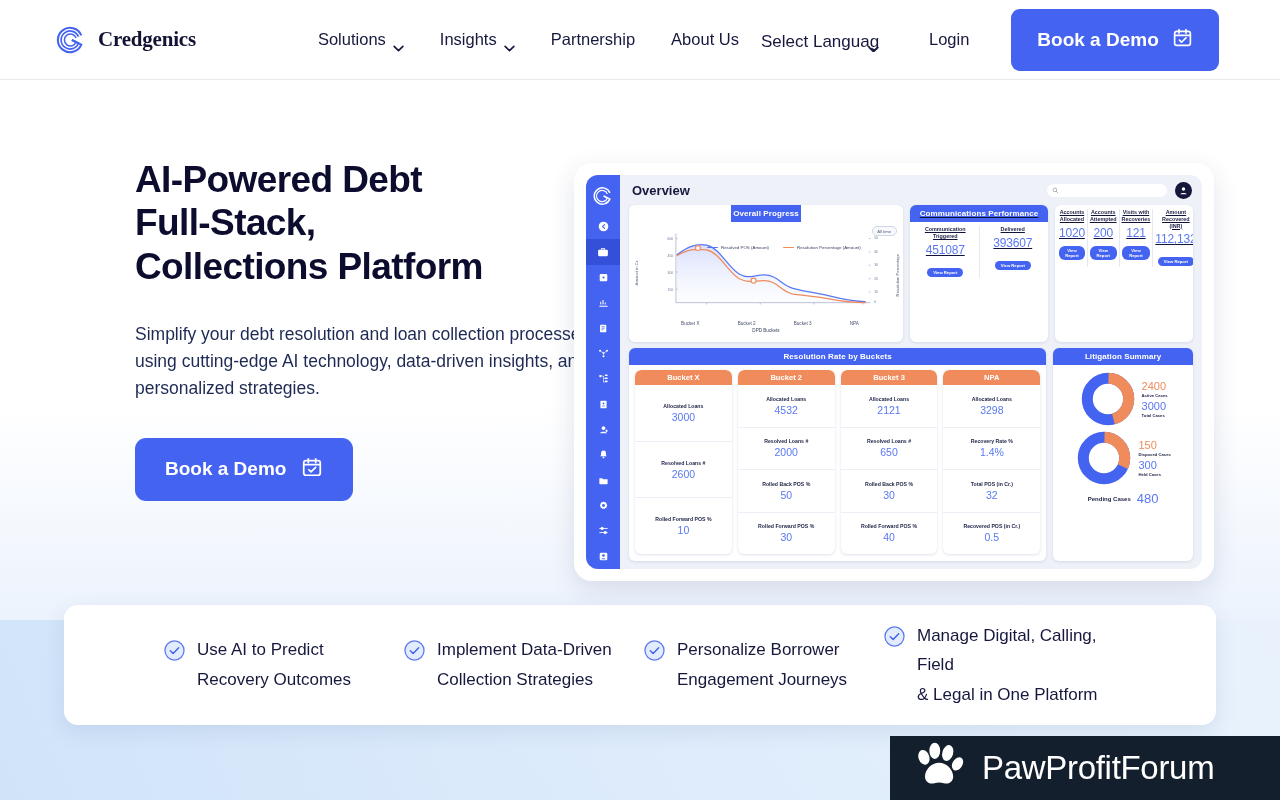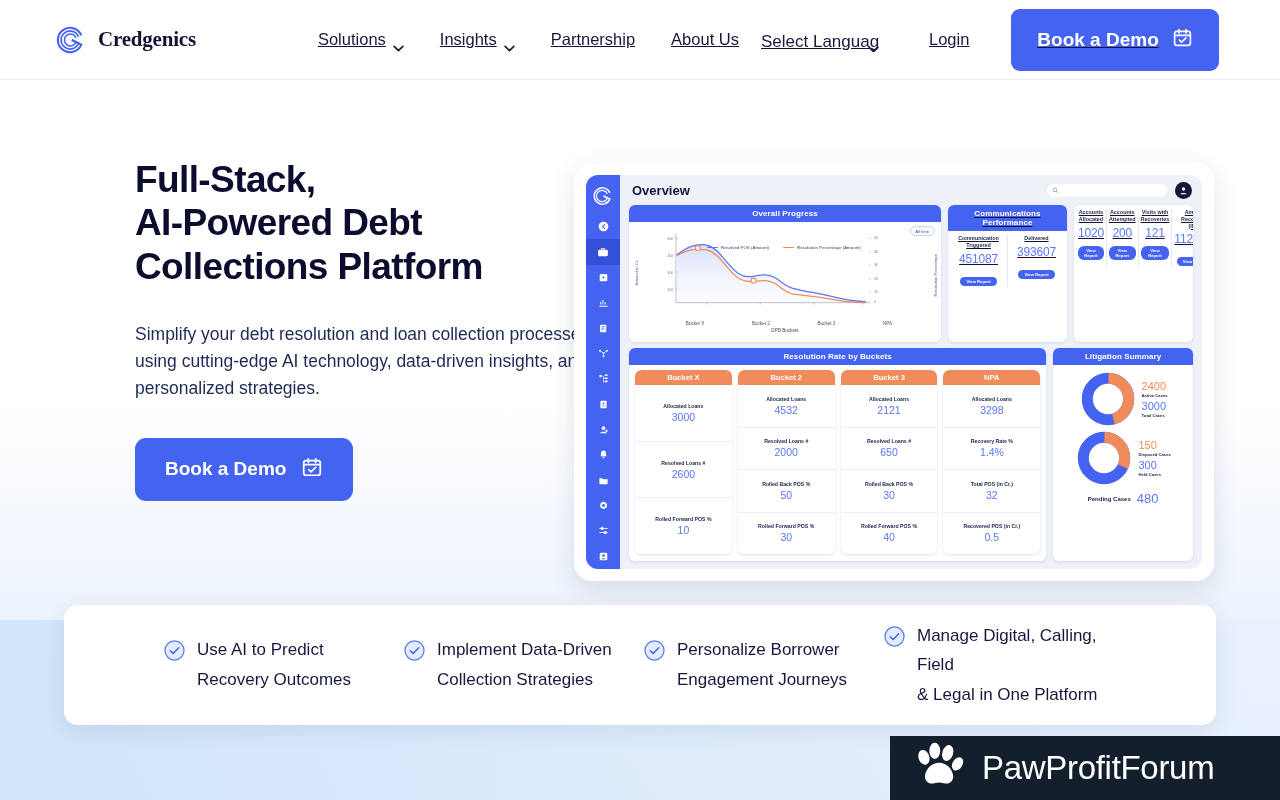--- a/index.html
+++ b/index.html
@@ -45,21 +45,20 @@
     font-weight: bold;
     letter-spacing: -0.2px;
     color: #121234;
   }
 
   .nav {
     display: flex;
     align-items: center;
     margin-left: 122px;
     gap: 0;
-    text-decoration: underline;
   }
   .nav-item {
     font-size: 16.5px;
     color: #16183d;
     display: flex;
     align-items: center;
     gap: 7px;
     cursor: pointer;
     white-space: nowrap;
     padding: 0 18px;
@@ -232,21 +231,21 @@
     background: #4463f0;
     color: #fff;
     font-size: 8px;
     font-weight: bold;
     text-align: center;
     padding: 4px 2px;
     letter-spacing: .1px;
   }
 
   
-  .chart-card { width: 312px; }
+  .chart-card { width: 274px; align-items: center; }
   .chart-area { position: relative; padding: 4px 3px 2px; flex: 1; }
   .alltime {
     position: absolute; right: 6px; top: 4px;
     font-size: 4.2px; color: #55607e;
     border: .5px solid #cfd6e6; border-radius: 6px;
     padding: 1.5px 5px 1.5px 4px;
     background: #f7f9fd;
   }
   .legend {
     position: absolute; left: 78px; top: 23px;
@@ -441,22 +440,22 @@
           <path d="M3 9.5h18M8 3v4M16 3v4M8.5 15l2.4 2.4L16 12.4"></path>
         </svg>
       </span>
     </button>
   </div>
 </div>
 
 <div class="hero">
   <div class="hero-left">
     <h1 class="hero-title">
+      <div>AI-Powered Debt</div>
       <div>Full-Stack,</div>
-      <div>AI-Powered Debt</div>
       <div>Collections Platform</div>
     </h1>
     <p class="hero-sub">Simplify your debt resolution and loan collection processes using cutting-edge AI technology, data-driven insights, and personalized strategies.</p>
     <button class="hero-btn">
       <span>Book a Demo</span>
       <span>
         <svg viewBox="0 0 24 24" width="22" height="22" fill="none" stroke="#fff" stroke-width="1.9" stroke-linecap="round" stroke-linejoin="round">
           <rect x="3" y="5" width="18" height="16" rx="2.5"></rect>
           <path d="M3 9.5h18M8 3v4M16 3v4M8.5 15l2.4 2.4L16 12.4"></path>
         </svg>

